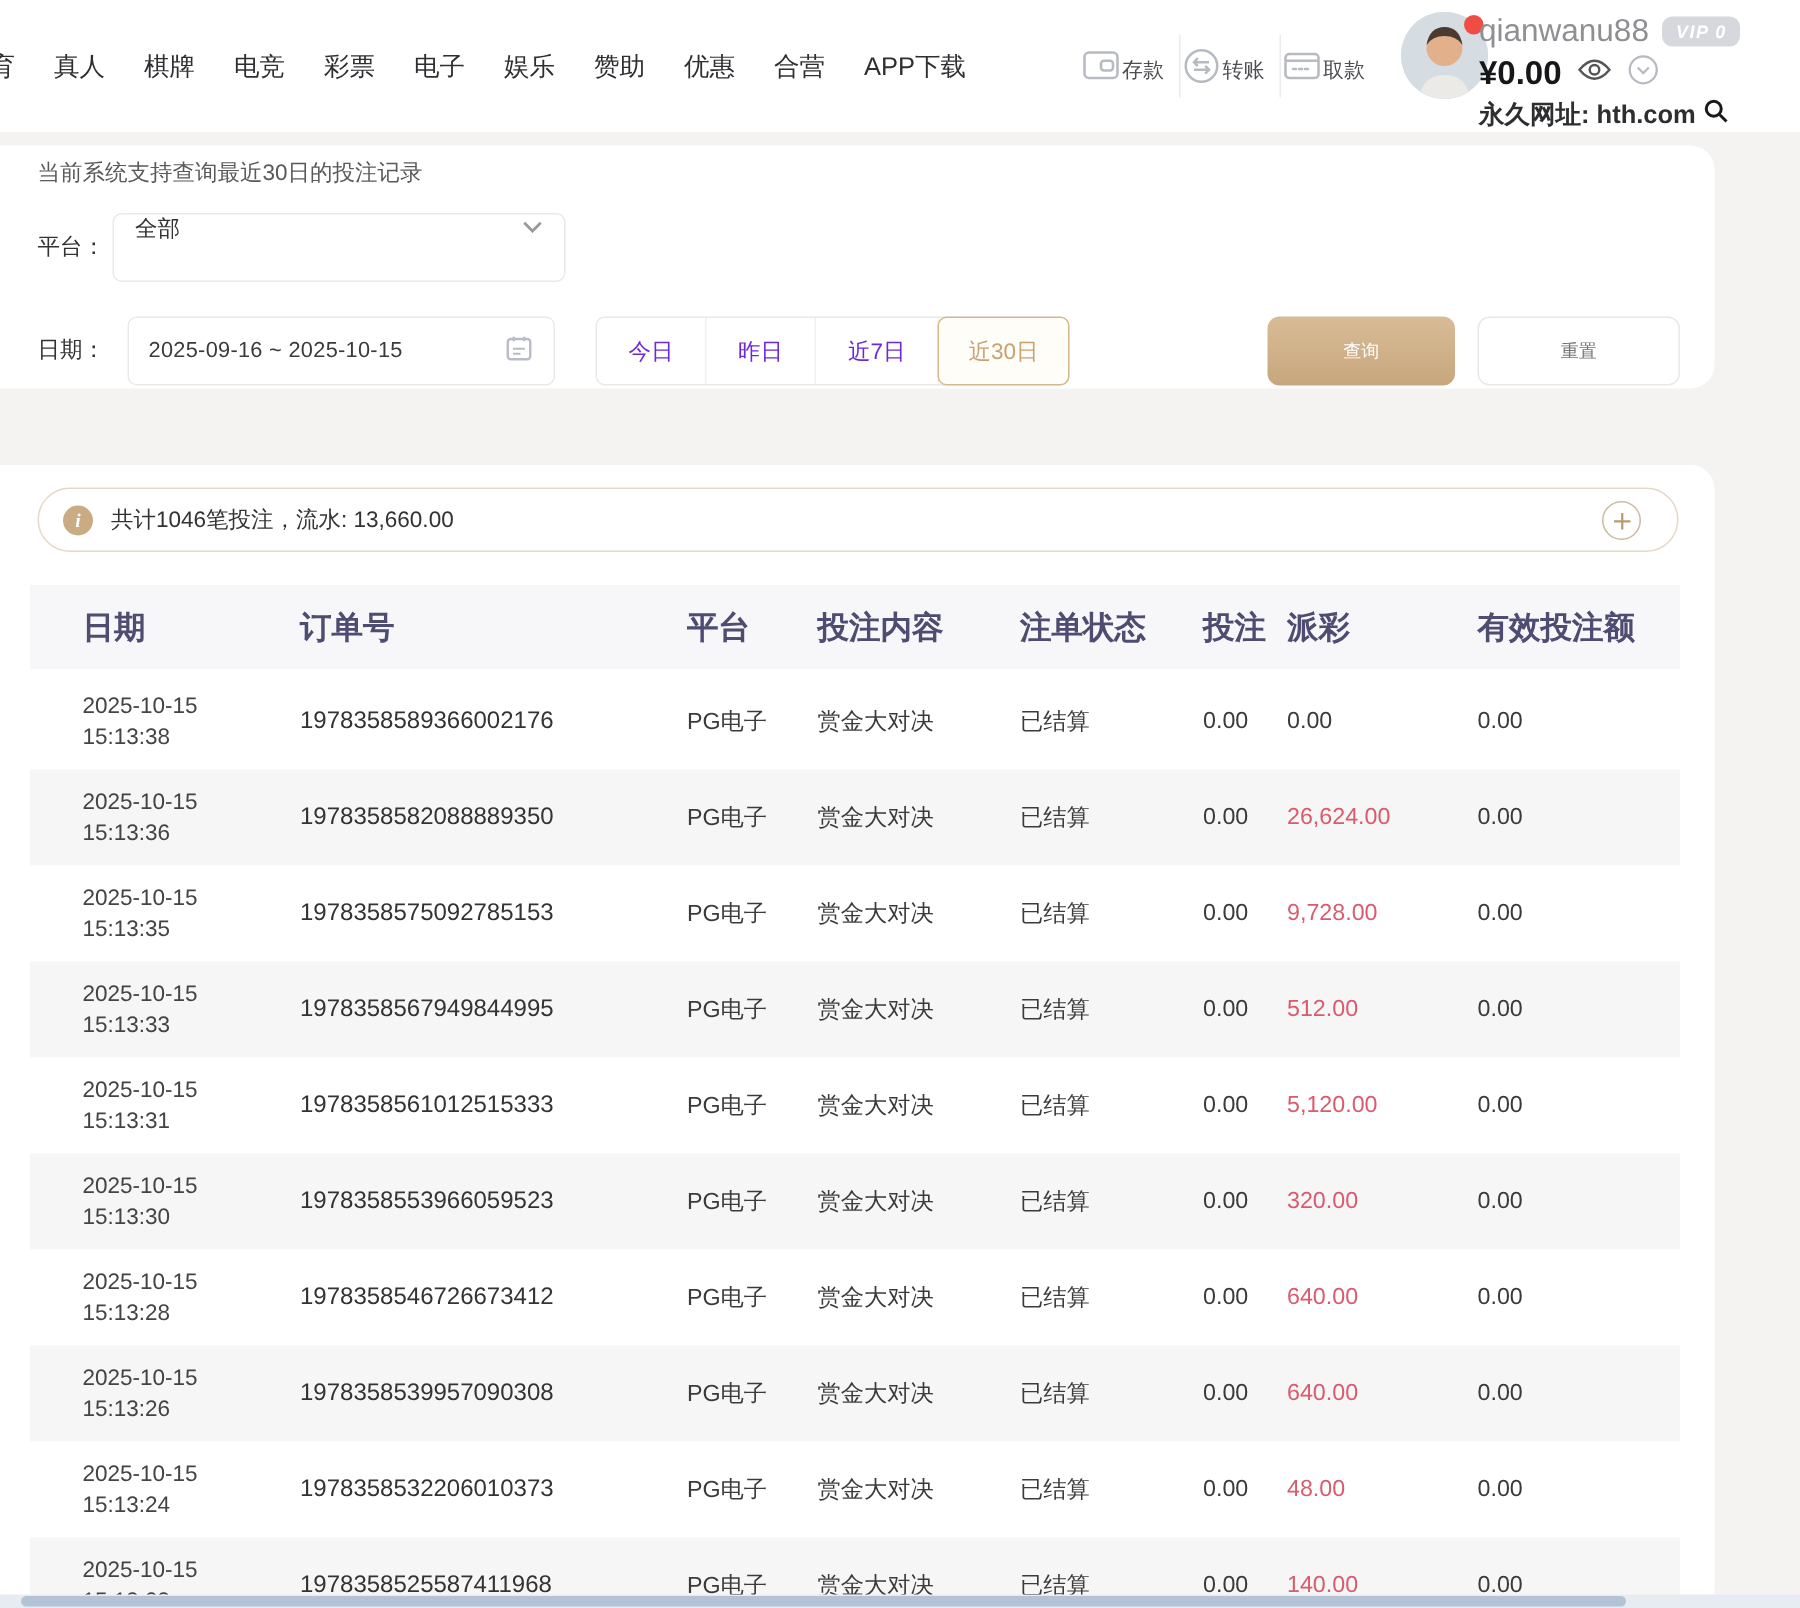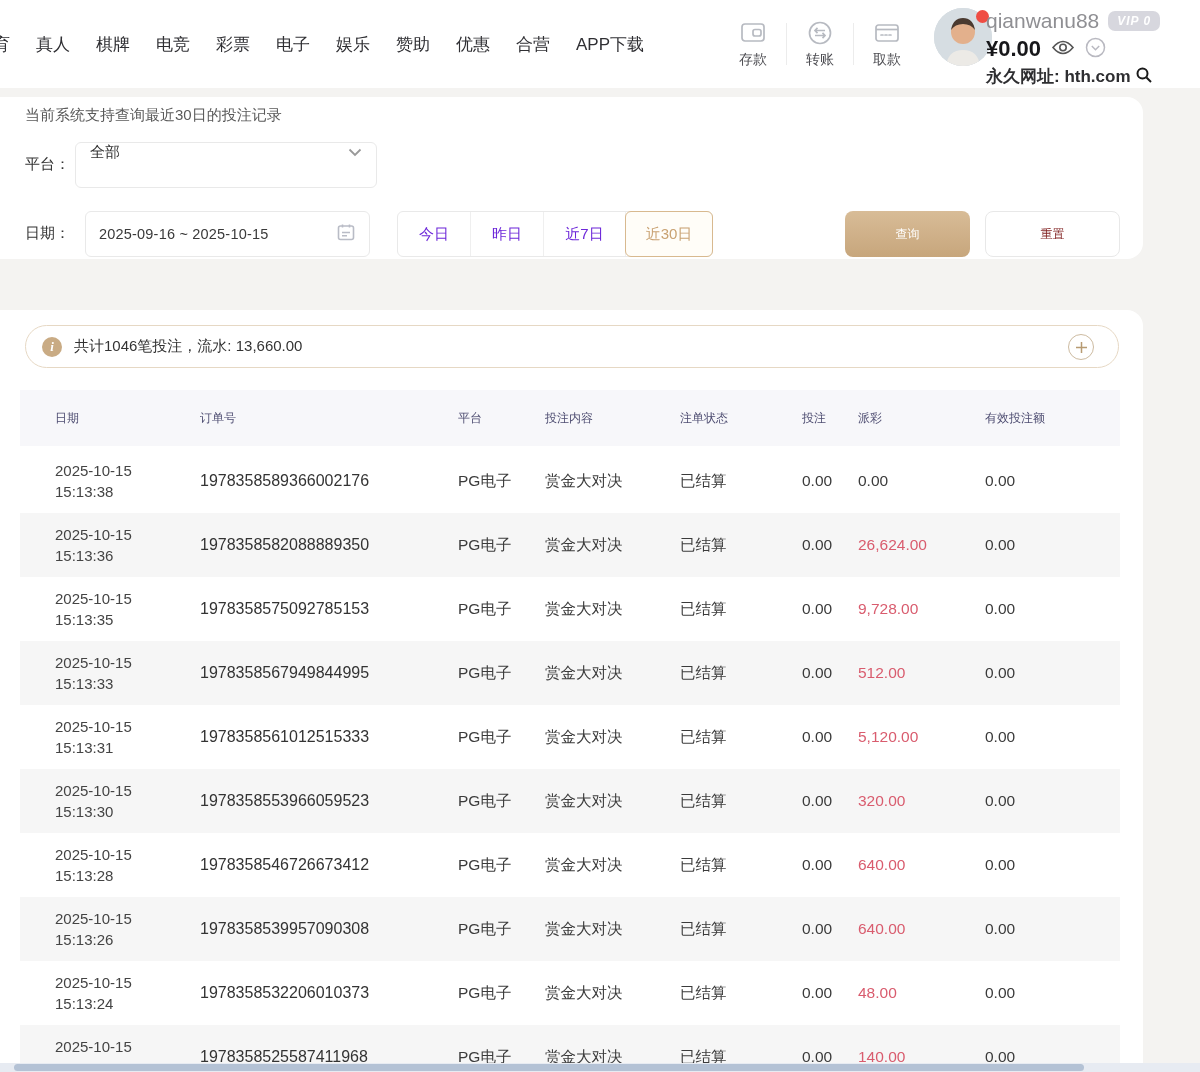--- a/index.html
+++ b/index.html
@@ -9,21 +9,21 @@
     font-family:"Liberation Sans","DejaVu Sans",sans-serif;
     background:#f4f3f1;
     color:#333;
   }
   
   .header { position:absolute; top:0; left:0; width:1200px; height:88px; background:#fff; }
   .nav { position:absolute; top:0; left:0; height:88px; display:flex; align-items:center; gap:26px; }
   .nav-item { font-size:17px; font-weight:500; color:#2f2f33; white-space:nowrap; cursor:pointer; }
   .nav-item.clip { margin-left:-24px; }
   .actions { position:absolute; left:720px; top:12px; height:64px; display:flex; align-items:center; }
-  .action { width:66px; display:flex; flex-direction:column; align-items:center; cursor:pointer; }
+  .action { width:66px; display:flex; flex-direction:row; align-items:center; cursor:pointer; }
   .action svg { display:block; }
   .action .alabel { margin-top:5px; font-size:14px; color:#4d4d52; }
   .vdiv { width:1px; height:42px; background:#ececec; }
   .avatar { position:absolute; left:934px; top:8px; width:58px; height:58px; border-radius:50%; overflow:hidden; background:#cfd8de; cursor:pointer; }
   .avatar svg { display:block; }
   .notif-dot { position:absolute; left:976px; top:10px; width:13px; height:13px; border-radius:50%; background:#ef4d44; }
   .uinfo { position:absolute; left:986px; top:9px; }
   .uline { display:flex; align-items:center; }
   .uname { font-size:21px; color:#8f8f93; }
   .vip-badge { margin-left:9px; background:#d7d7de; color:#fff; font-size:12px; font-weight:bold; font-style:italic; letter-spacing:1px; padding:3px 9px; border-radius:7px; }
@@ -43,30 +43,30 @@
   .select-box .sval { font-size:15px; color:#333; flex:1; }
   .date-box { position:absolute; top:114px; left:85px; width:285px; height:46px; border:1px solid #e9e9e9; border-radius:6px; background:#fff; display:flex; align-items:center; padding:0 13px; cursor:pointer; }
   .date-box .dval { font-size:14.5px; color:#3a3a3a; flex:1; letter-spacing:.2px; }
   .qgroup { position:absolute; top:114px; left:397px; height:46px; display:flex; border:1px solid #e9e9e9; border-radius:6px; background:#fff; }
   .qbtn { height:44px; display:flex; align-items:center; justify-content:center; font-size:15px; color:#6d28d9; cursor:pointer; border-right:1px solid #efefef; padding:0 1px; }
   .qbtn:last-child { border-right:none; }
   .qb0,.qb1 { width:73px; } .qb2 { width:82px; } .qb3 { width:86px; }
   .qbtn.active { border:1px solid #d8b98f; border-radius:6px; color:#c9a272; background:#fffdf8; height:46px; margin:-1px; width:88px;text-align:center; }
   .btn { position:absolute; top:114px; height:46px; border-radius:8px; display:flex; align-items:center; justify-content:center; font-size:12px; cursor:pointer; }
   .btn-query { left:845px; width:125px; background:linear-gradient(180deg,#d8bc97,#c7a67c); color:#fff; }
-  .btn-reset { left:985px; width:135px; background:#fff; border:1px solid #e8e8e8; color:#7f1d1d; }
+  .btn-reset { left:985px; width:135px; background:#fff; border:1px solid #e8e8e8; color:#737373; }
   
   .main-panel { position:absolute; top:310px; left:0; width:1143px; height:762px; background:#fff; border-radius:0 16px 0 0; overflow:hidden; }
   .summary { position:absolute; top:15px; left:25px; width:1094px; height:43px; border:1px solid #e6d8c4; border-radius:22px; display:flex; align-items:center; padding:0 16px; }
   .info-ic { width:20px; height:20px; border-radius:50%; background:#c9ab84; color:#fff; font-size:13px; font-weight:bold; font-style:italic; display:flex; align-items:center; justify-content:center; font-family:"Liberation Serif","DejaVu Serif",serif; }
   .summary-text { margin-left:12px; font-size:15px; color:#333; }
   .plus-ic { position:absolute; right:24px; top:8px; width:26px; height:26px; border:1px solid #cdbba1; border-radius:50%; display:flex; align-items:center; justify-content:center; cursor:pointer; }
   .grid-row { display:grid; grid-template-columns:145px 258px 87px 135px 122px 56px 127px 1fr; padding-left:35px; align-items:center; }
   .thead { position:absolute; top:80px; left:20px; width:1100px; height:56px; background:#f7f7fa; }
-  .thead .th { font-size:12px; font-weight:normal; color:#4e4d71; }
+  .thead .th { font-size:21px; font-weight:bold; color:#4e4d71; }
   .thead.grid-row { height:56px; }
   .tbody { position:absolute; top:139px; left:20px; width:1100px; }
   .trow { height:64px; background:#fff; font-size:15.5px; color:#3b3b3b; }
   .trow.alt { background:#f6f6f6; }
   .cell.c0 { font-size:15px; color:#444; line-height:21px; }
   .cell.c1 { font-size:16px; color:#333; }
   .cell.red { color:#d95c6e; }
   
   .hscroll { position:absolute; bottom:0; left:0; width:1200px; height:9px; background:#e7ebf2; }
   .hscroll .thumb { position:absolute; left:14px; top:1px; width:1070px; height:7px; border-radius:4px; background:#b4c2d5; cursor:pointer; }

